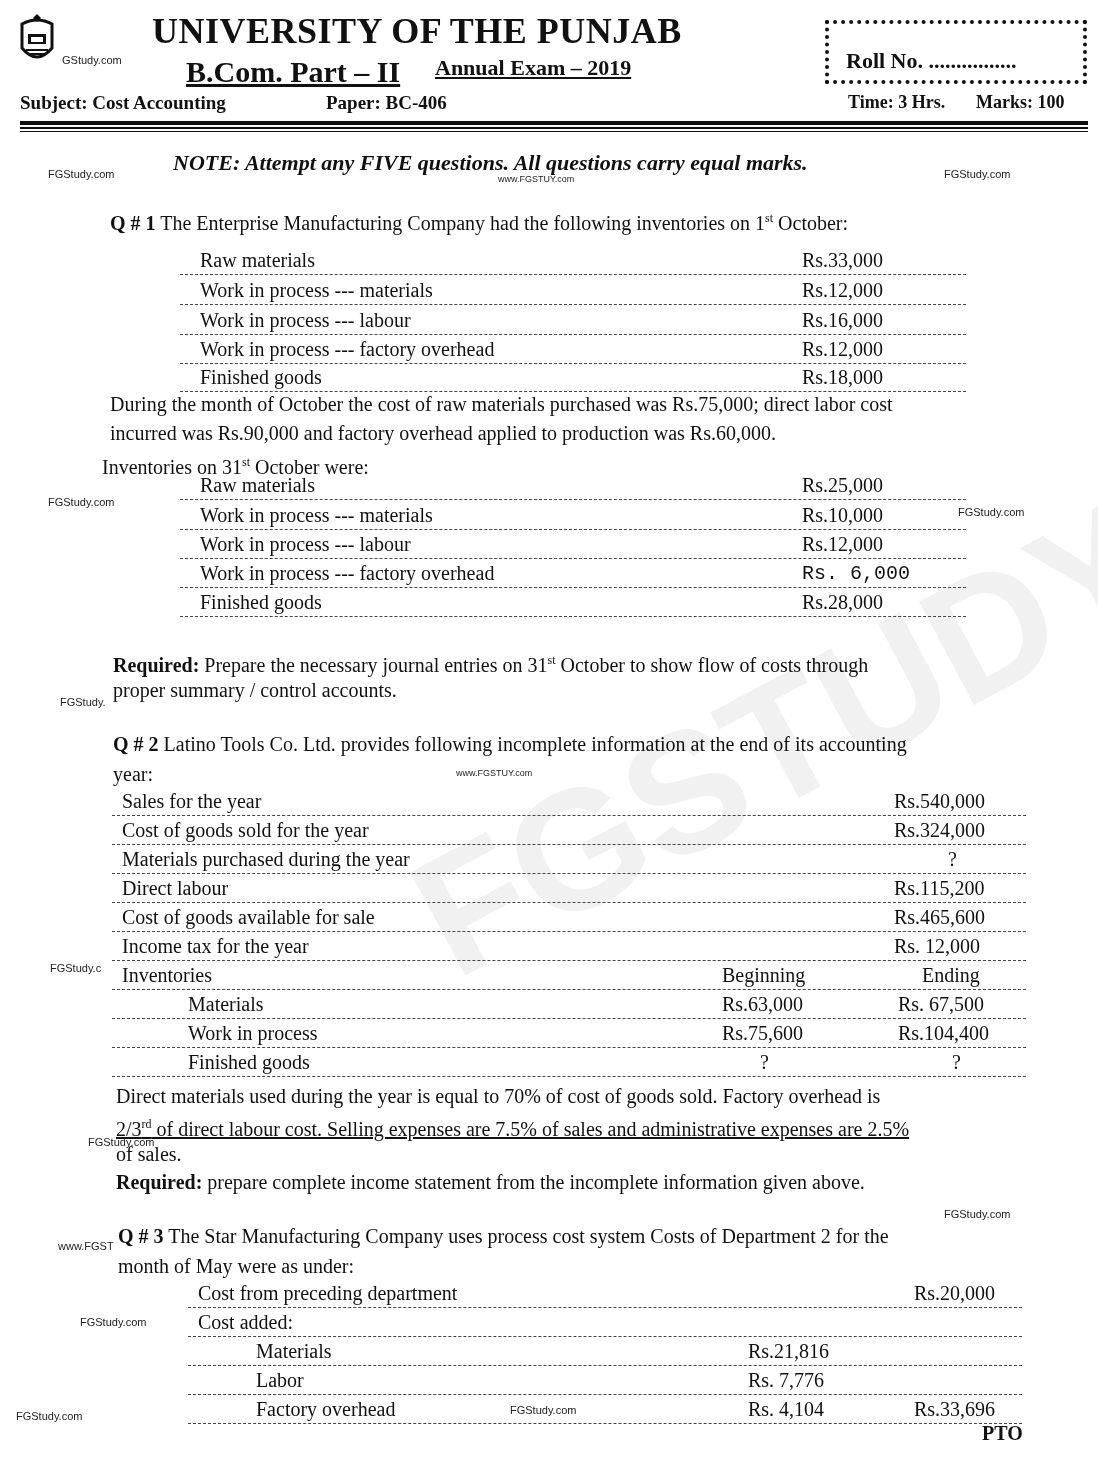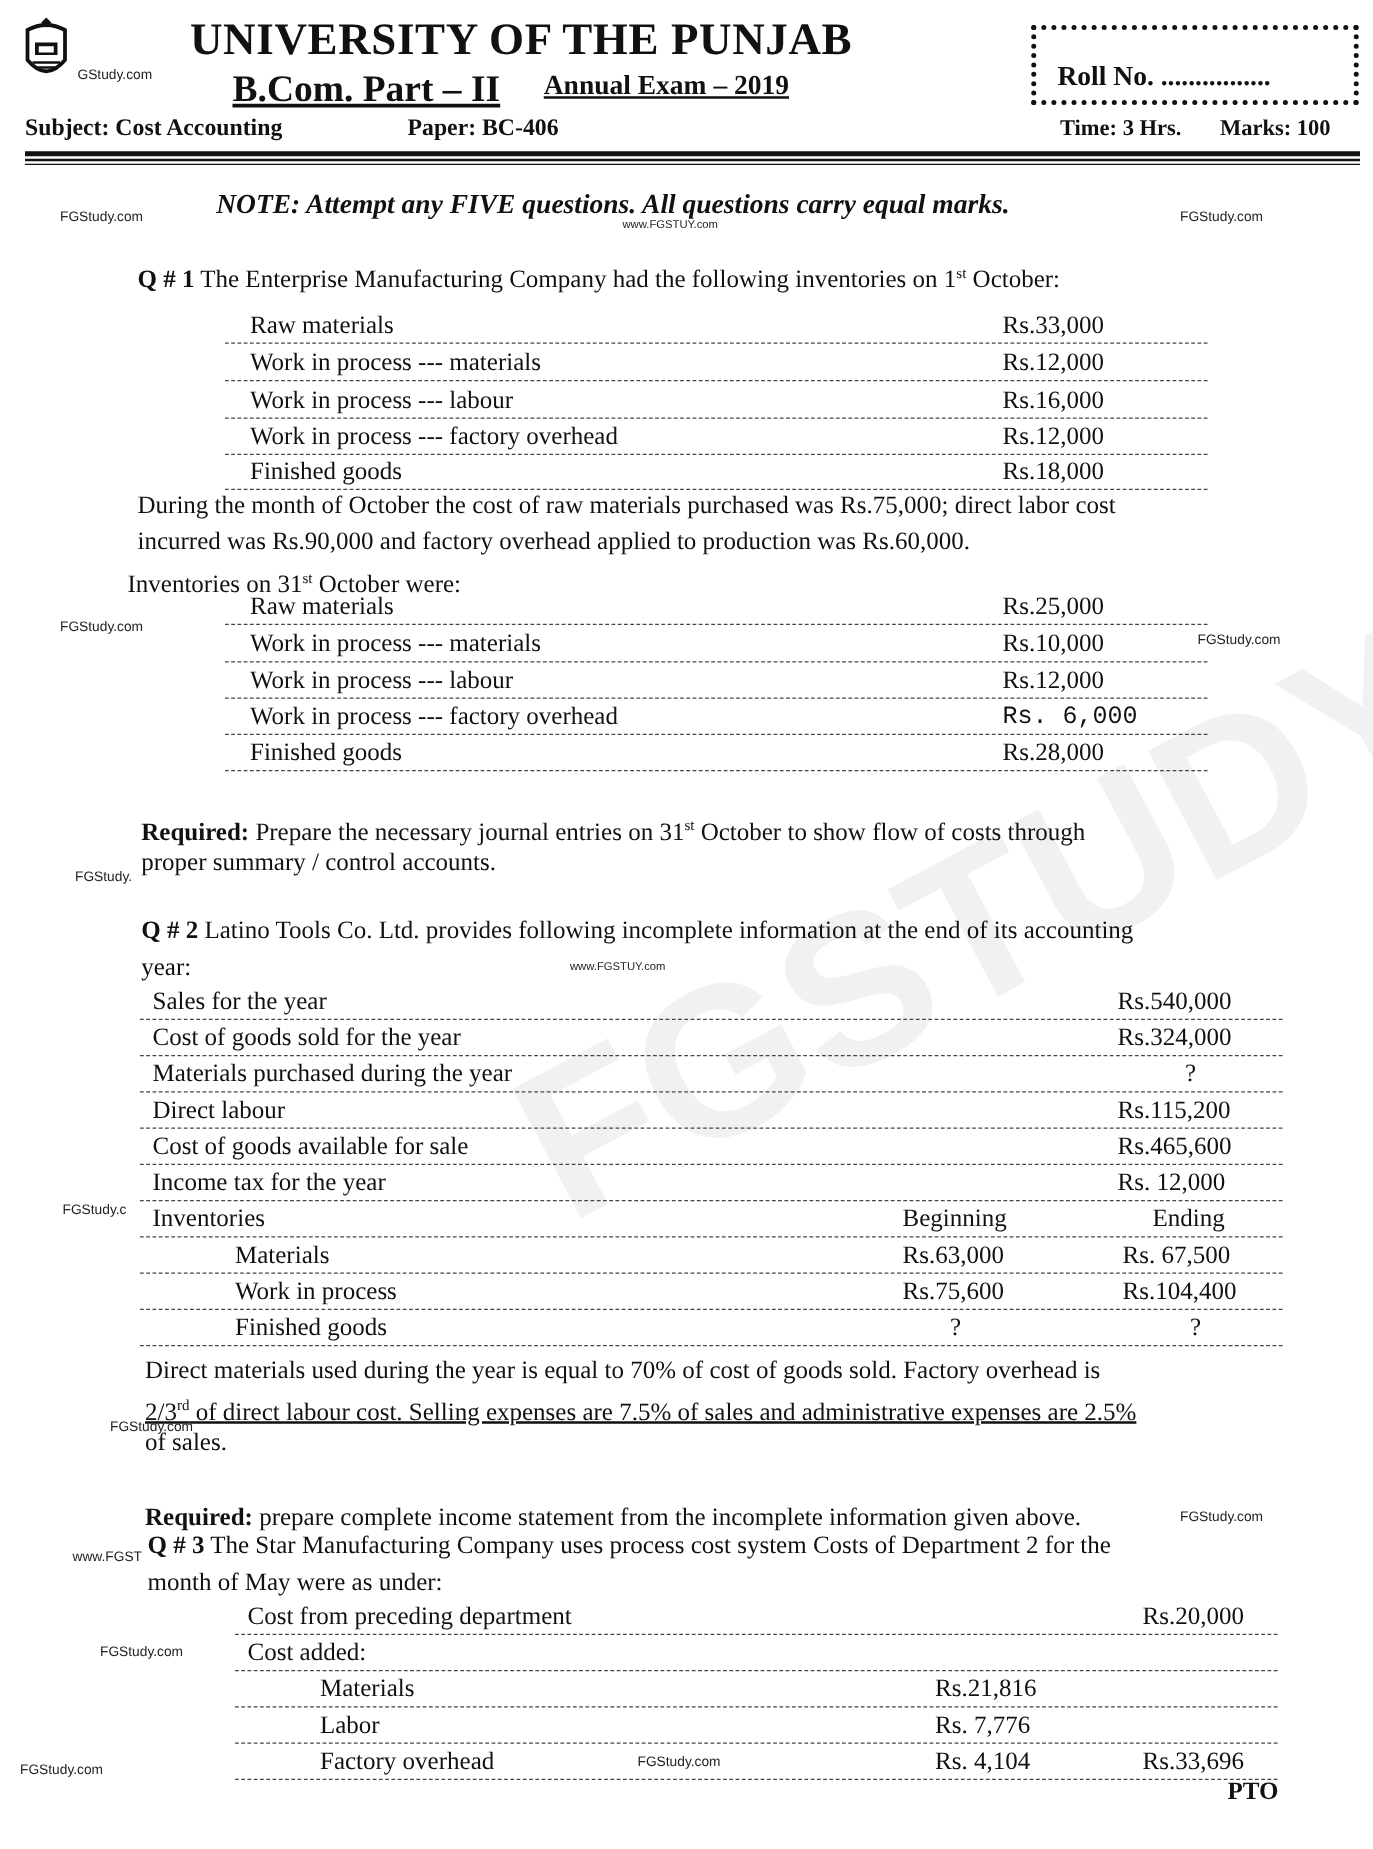--- a/index.html
+++ b/index.html
@@ -188,21 +188,21 @@
     <span class="val" style="left:840px;">?</span>
   </div>
 </div>
 
 <div class="para" style="left:116px;top:1082px;">Direct materials used during the year is equal to 70% of cost of goods sold. Factory overhead is</div>
 <div class="para" style="left:116px;top:1110px;text-decoration:underline;">
   <span>2/3</span><sup>rd</sup><span> of direct labour cost. Selling expenses are 7.5% of sales and administrative expenses are 2.5%</span>
 </div>
 <div class="wm" style="left:88px;top:1136px;">FGStudy.com</div>
 <div class="para" style="left:116px;top:1140px;">of sales.</div>
-<div class="para" style="left:116px;top:1200px;">
+<div class="para" style="left:116px;top:1168px;">
   <span class="bold">Required:</span><span> prepare complete income statement from the incomplete information given above.</span>
 </div>
 
 <div class="wm" style="left:944px;top:1208px;">FGStudy.com</div>
 <div class="wm" style="left:58px;top:1240px;">www.FGST</div>
 <div class="para" style="left:118px;top:1222px;">
   <span class="bold">Q # 3</span>
   <span>The Star Manufacturing Company uses process cost system Costs of Department 2 for the</span>
 </div>
 <div class="para" style="left:118px;top:1252px;">month of May were as under:</div>

